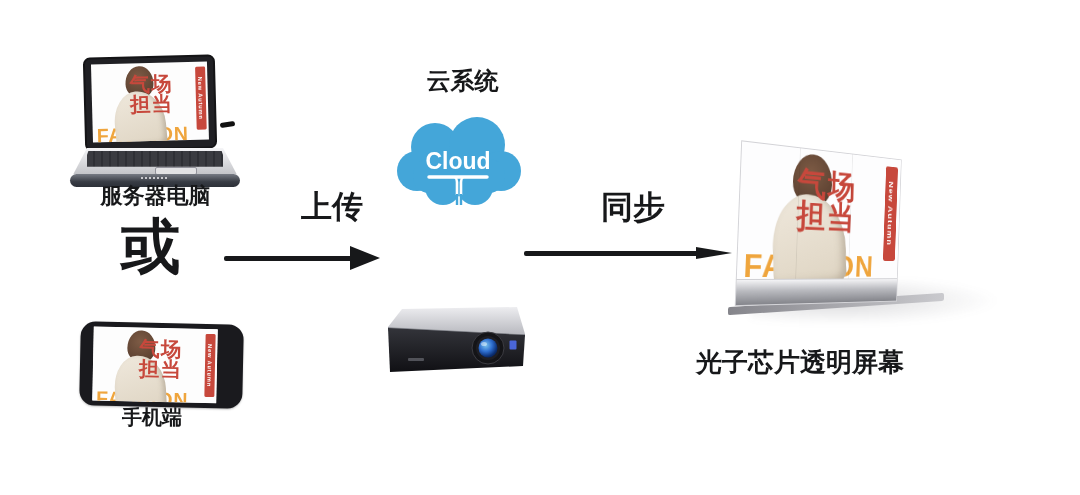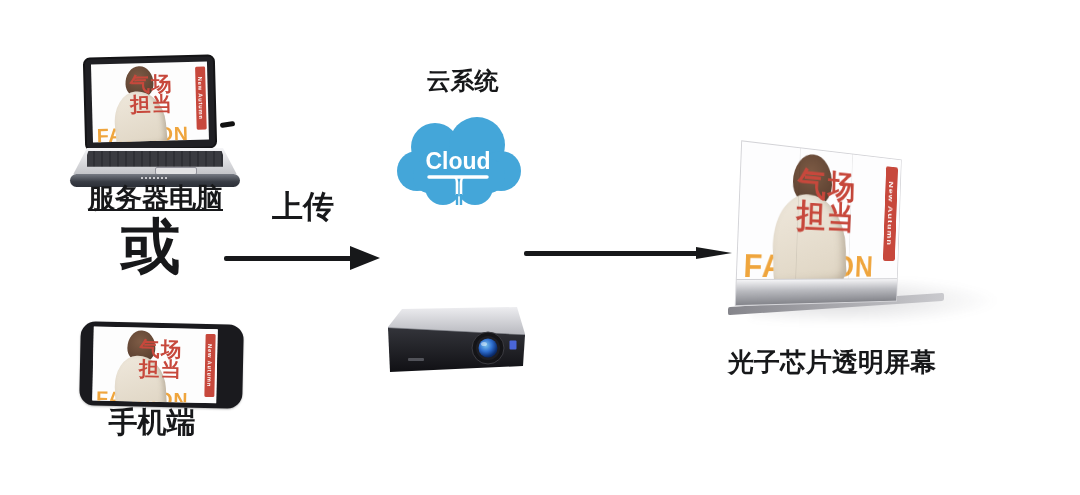--- a/index.html
+++ b/index.html
@@ -4,28 +4,28 @@
 <style>
   html,body{margin:0;padding:0;background:#ffffff;}
   #canvas{
     position:relative;width:1080px;height:495px;background:#ffffff;overflow:hidden;
     font-family:"Liberation Sans","DejaVu Sans",sans-serif;color:#17181a;
   }
   #canvas *{box-sizing:border-box;}
 
   
   .lbl{position:absolute;color:#17181a;font-weight:700;text-align:center;line-height:1.15;white-space:nowrap;}
-  .lbl-server{left:58px;top:183px;width:195px;font-size:27px;text-decoration:underline;}
+  .lbl-server{left:58px;top:183px;width:195px;font-size:22px;}
   .lbl-or{left:103px;top:212px;width:95px;font-size:60px;}
-  .lbl-upload{left:243px;top:189px;width:120px;font-size:31px;}
+  .lbl-upload{left:243px;top:189px;width:120px;font-size:31px;text-align:right;}
   .lbl-cloud{left:390px;top:67px;width:145px;font-size:24px;}
-  .lbl-phone{left:72px;top:406px;width:160px;font-size:29px;}
+  .lbl-phone{left:72px;top:406px;width:160px;font-size:20px;}
   .lbl-projector{left:382px;top:403px;width:135px;font-size:27px;}
   .lbl-sync{left:573px;top:189px;width:120px;font-size:32px;}
-  .lbl-tscreen{left:712px;top:348px;width:240px;font-size:26px;}
+  .lbl-tscreen{left:680px;top:348px;width:240px;font-size:26px;}
 
   
   .arrow-shaft{position:absolute;height:5px;background:var(--arrow-black,#17181a);border-radius:2px;}
   .arrow-upload{left:224px;top:256px;width:128px;}
   .head{position:absolute;width:0;height:0;}
   .head-upload{left:350px;top:246px;border-left:30px solid var(--arrow-black,#17181a);
     border-top:12px solid transparent;border-bottom:12px solid transparent;}
   .arrow-sync{left:524px;top:251px;width:176px;}
   .head-sync{left:696px;top:247px;border-left:36px solid var(--arrow-black,#17181a);
     border-top:6px solid transparent;border-bottom:6px solid transparent;}
@@ -165,20 +165,21 @@
       <rect x="18" y="50" width="92" height="34" rx="16"></rect>
     </g>
     <text x="63" y="60" text-anchor="middle" font-size="23" font-weight="bold" fill="#ffffff">Cloud</text>
     <path d="M34,68 H92" stroke="#ffffff" stroke-width="3.5" stroke-linecap="round" fill="none"></path>
     <path d="M60,68 q2,1.5 2,5 V86" stroke="#ffffff" stroke-width="2.6" fill="none"></path>
     <path d="M68,68 q-2,1.5 -2,5 V86" stroke="#ffffff" stroke-width="2.6" fill="none"></path>
     <path d="M62,85 V96" stroke="var(--cloud-blue,#44a6d9)" stroke-width="2.4" fill="none"></path>
     <path d="M66,85 V96" stroke="var(--cloud-blue,#44a6d9)" stroke-width="2.4" fill="none"></path>
   </svg>
 
+  <div class="lbl lbl-sync">同步</div>
   <div class="arrow-shaft arrow-sync"></div>
   <div class="head head-sync"></div>
 
   <svg class="projector-svg" viewBox="0 0 150 80" xmlns="http://www.w3.org/2000/svg">
     <defs>
       <linearGradient id="pjTop" x1="0" y1="0" x2="0" y2="1">
         <stop offset="0" stop-color="#ededf0"></stop>
           <stop offset="1" stop-color="#b9bac0"></stop>
       </linearGradient>
       <linearGradient id="pjFront" x1="0" y1="0" x2="0" y2="1">

